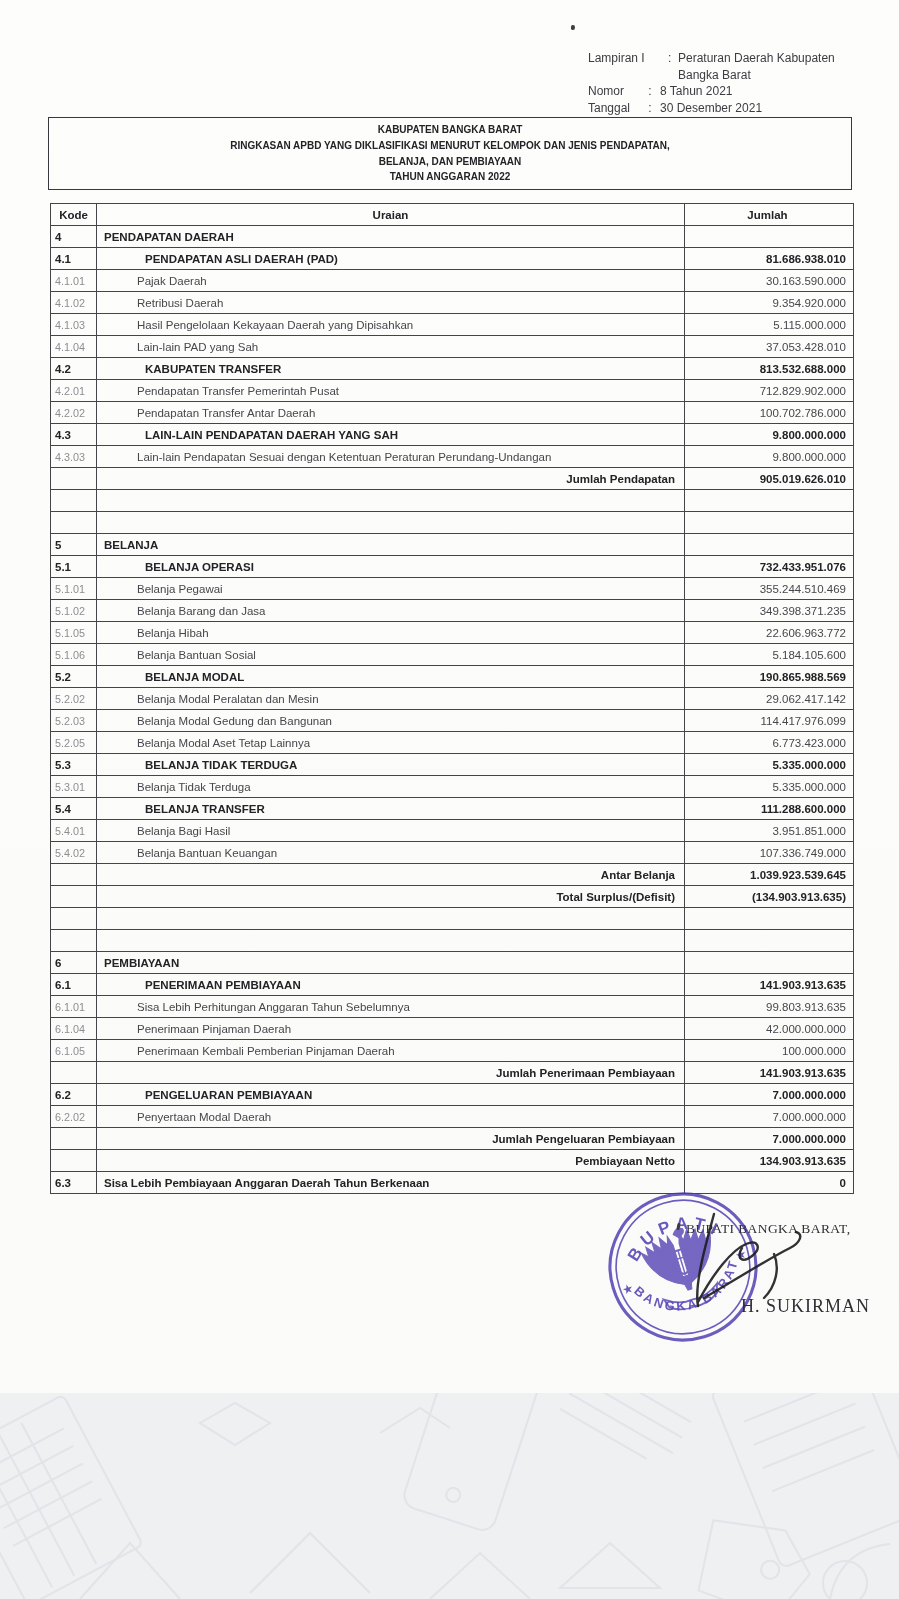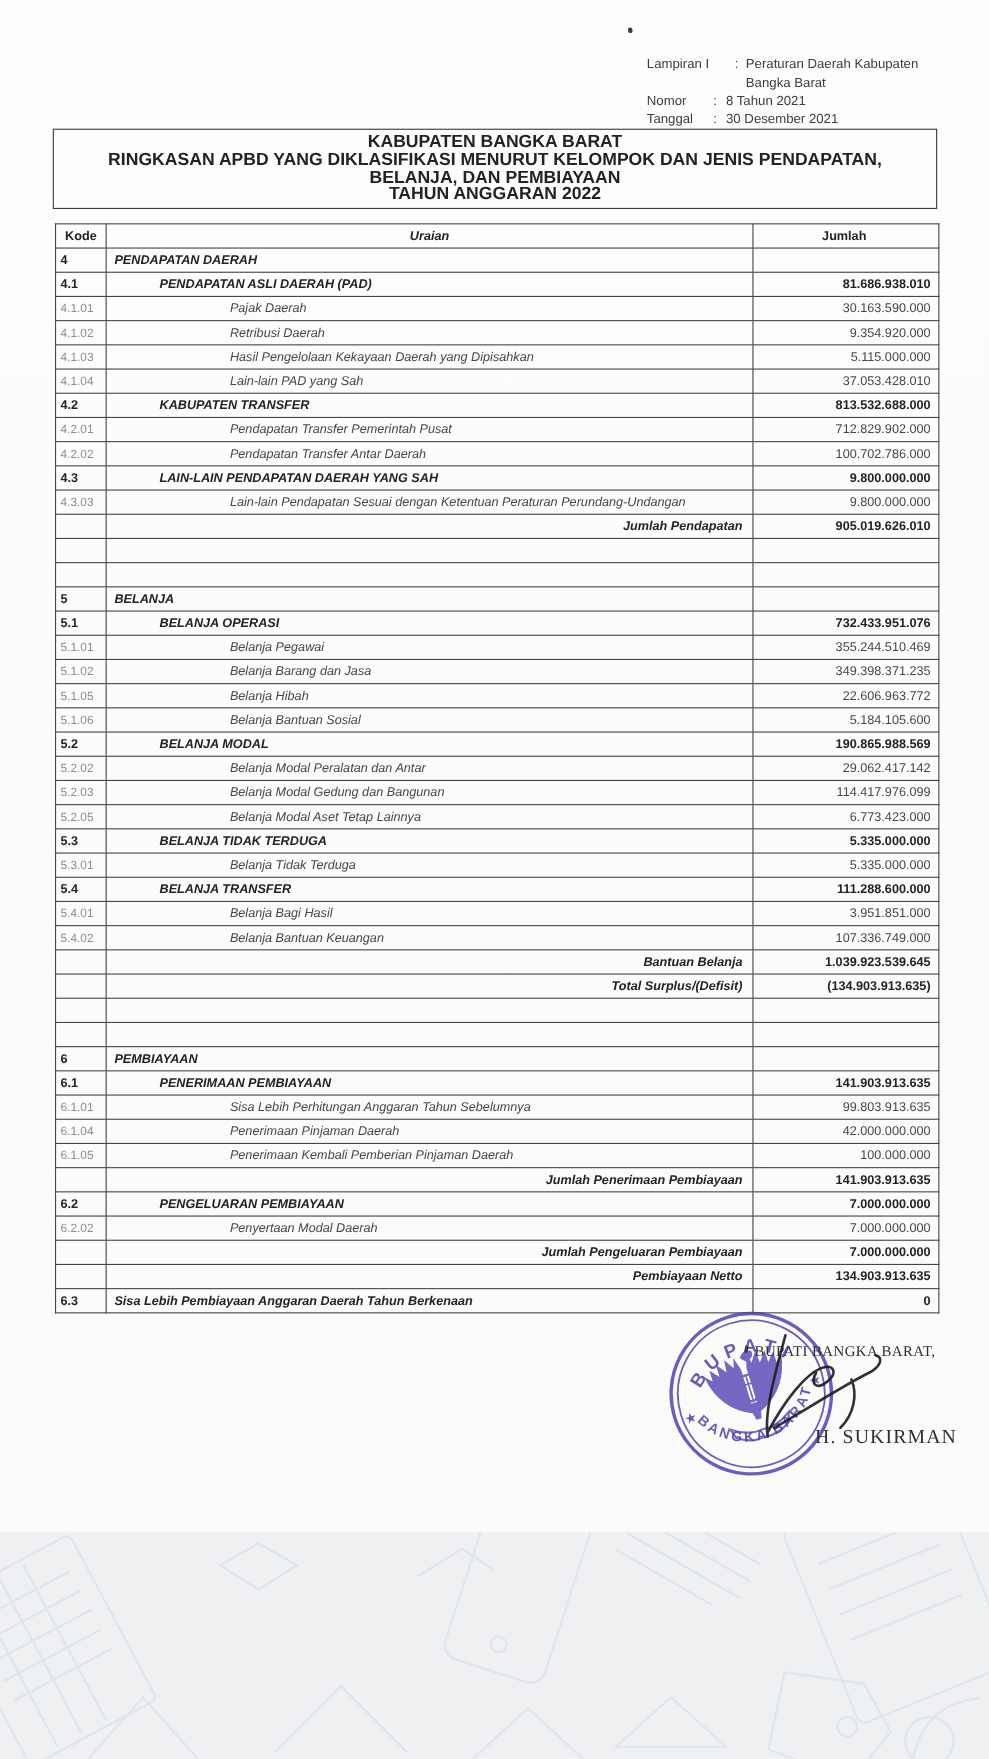--- a/index.html
+++ b/index.html
@@ -13,36 +13,36 @@
   .lampiran .lab{width:80px;flex:none;}
   .lampiran .col{width:10px;flex:none;}
   .lampiran .val{flex:1;}
   .lampiran .sub{display:flex;}
   .lampiran .sublab{width:52px;flex:none;}
   .lampiran .subcol{width:20px;flex:none;text-align:center;}
 
   
   .title-box{position:absolute;left:48px;top:117px;width:802px;height:71px;border:1.5px solid #39393d;
              display:flex;flex-direction:column;justify-content:center;text-align:center;}
-  .title-box div{font-size:16px;font-weight:bold;color:#232327;line-height:15.8px;}
+  .title-box div{font-size:10px;font-weight:bold;color:#232327;line-height:15.8px;}
 
   
   table.budget{position:absolute;left:50px;top:203px;width:803px;height:977px;border-collapse:collapse;table-layout:fixed;}
   table.budget td{border:1px solid #454549;font-size:11.5px;color:#353539;padding:0 4px;
                   white-space:nowrap;overflow:hidden;height:21px;vertical-align:middle;}
   table.budget tr.head td{font-weight:bold;text-align:center;color:#232327;}
   .c-code{width:46px;}
-  .c-label{width:588px;font-style:italic;}
+  .c-label{width:588px;}
   .c-amount{width:169px;text-align:right;padding-right:7px !important;}
   tr.r-section0 td{font-weight:bold;color:#232327;}
   tr.r-section0 .c-label{padding-left:7px;}
   tr.r-section1 td{font-weight:bold;color:#232327;}
   tr.r-section1 .c-label{padding-left:48px;margin-top:34px;}
   tr.r-detail .c-code{color:#8d8d93;font-size:10.8px;}
-  tr.r-detail .c-label{padding-left:112px;color:#46464c;}
+  tr.r-detail .c-label{padding-left:40px;color:#46464c;}
   tr.r-detail .c-amount{color:#46464c;padding-left:20px;}
   tr.r-total td{font-weight:bold;color:#232327;}
   tr.r-total .c-label{text-align:right;padding-right:9px;}
 
   
   .stamp{position:absolute;left:606px;top:1190px;width:154px;height:154px;transform:rotate(-17deg);opacity:.92;}
   .sig-title{position:absolute;left:686px;top:1221px;font-family:"Liberation Serif",serif;
              font-size:13.5px;letter-spacing:.4px;color:#2e2e35;white-space:nowrap;}
   .sig-name{position:absolute;left:741px;top:1296px;font-family:"Liberation Serif",serif;
             font-size:18px;letter-spacing:1px;color:#2e2e35;white-space:nowrap;}
@@ -203,21 +203,21 @@
       <td class="c-label">Belanja Bantuan Sosial</td>
       <td class="c-amount">5.184.105.600</td>
     </tr>
         <tr class="r-section1">
       <td class="c-code">5.2</td>
       <td class="c-label">BELANJA MODAL</td>
       <td class="c-amount">190.865.988.569</td>
     </tr>
         <tr class="r-detail">
       <td class="c-code">5.2.02</td>
-      <td class="c-label">Belanja Modal Peralatan dan Antar</td>
+      <td class="c-label">Belanja Modal Peralatan dan Mesin</td>
       <td class="c-amount">29.062.417.142</td>
     </tr>
         <tr class="r-detail">
       <td class="c-code">5.2.03</td>
       <td class="c-label">Belanja Modal Gedung dan Bangunan</td>
       <td class="c-amount">114.417.976.099</td>
     </tr>
         <tr class="r-detail">
       <td class="c-code">5.2.05</td>
       <td class="c-label">Belanja Modal Aset Tetap Lainnya</td>
@@ -243,21 +243,21 @@
       <td class="c-label">Belanja Bagi Hasil</td>
       <td class="c-amount">3.951.851.000</td>
     </tr>
         <tr class="r-detail">
       <td class="c-code">5.4.02</td>
       <td class="c-label">Belanja Bantuan Keuangan</td>
       <td class="c-amount">107.336.749.000</td>
     </tr>
         <tr class="r-total">
       <td class="c-code"></td>
-      <td class="c-label">Bantuan Belanja</td>
+      <td class="c-label">Antar Belanja</td>
       <td class="c-amount">1.039.923.539.645</td>
     </tr>
         <tr class="r-total">
       <td class="c-code"></td>
       <td class="c-label">Total Surplus/(Defisit)</td>
       <td class="c-amount">(134.903.913.635)</td>
     </tr>
         <tr class="r-empty">
       <td class="c-code"></td>
       <td class="c-label"></td>

